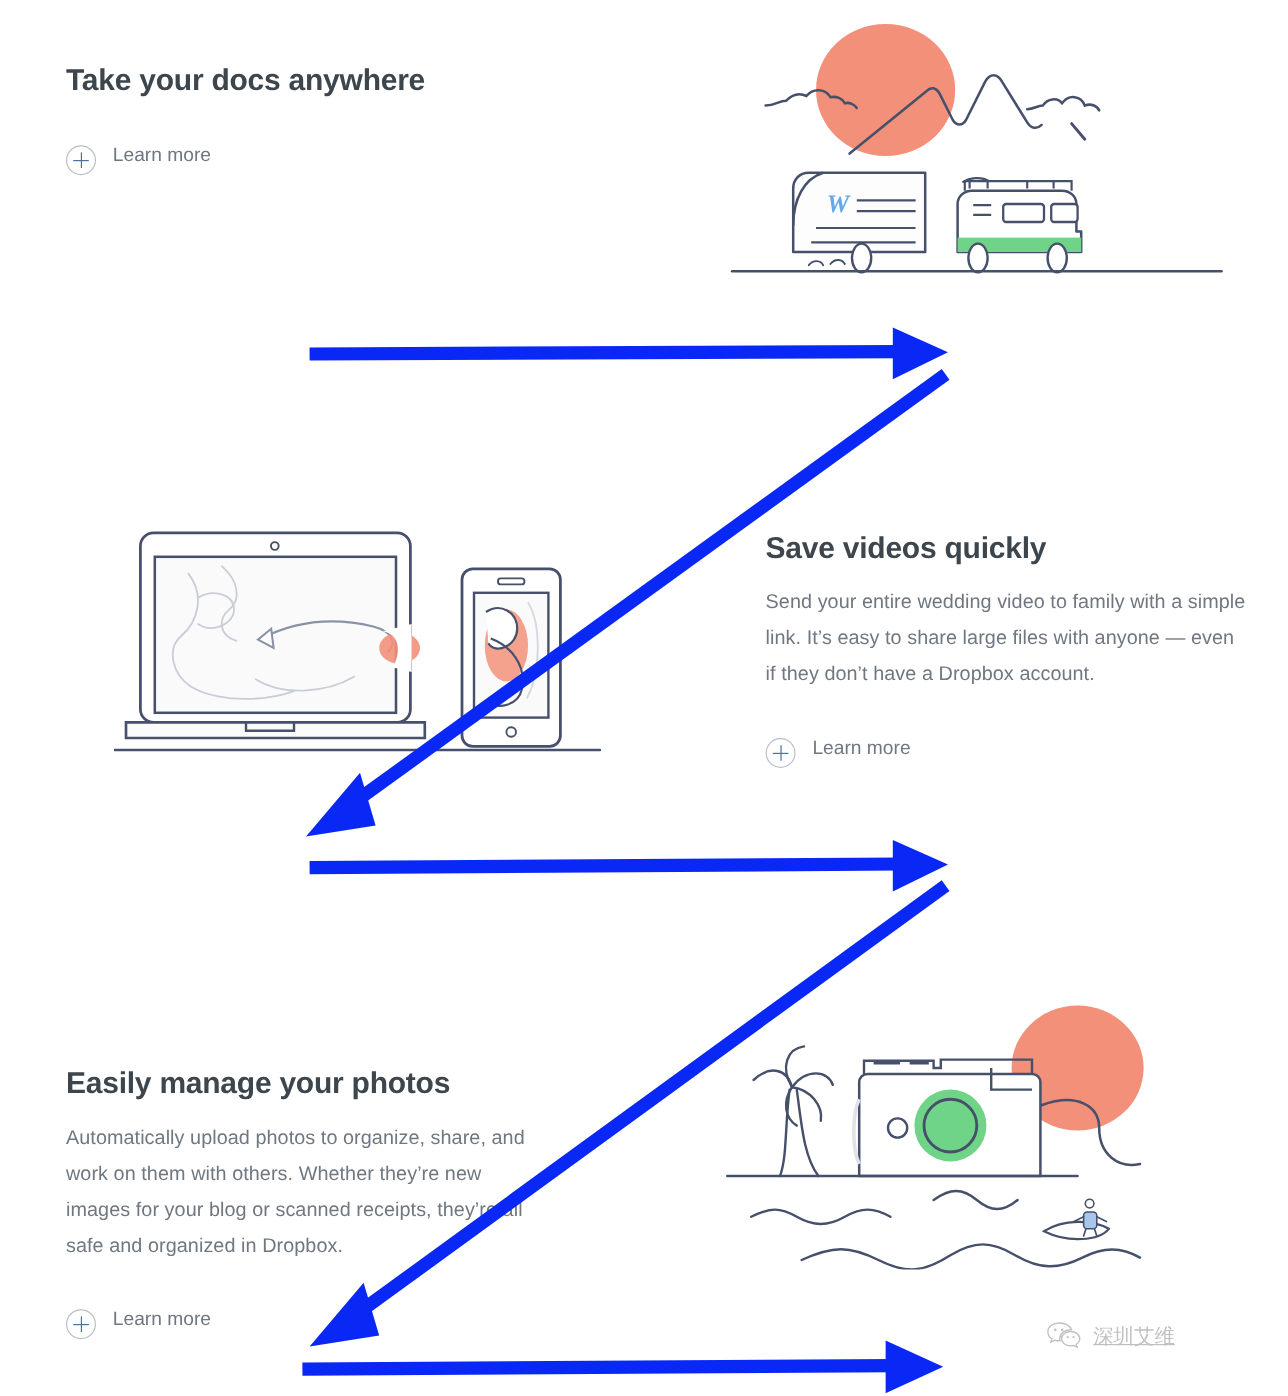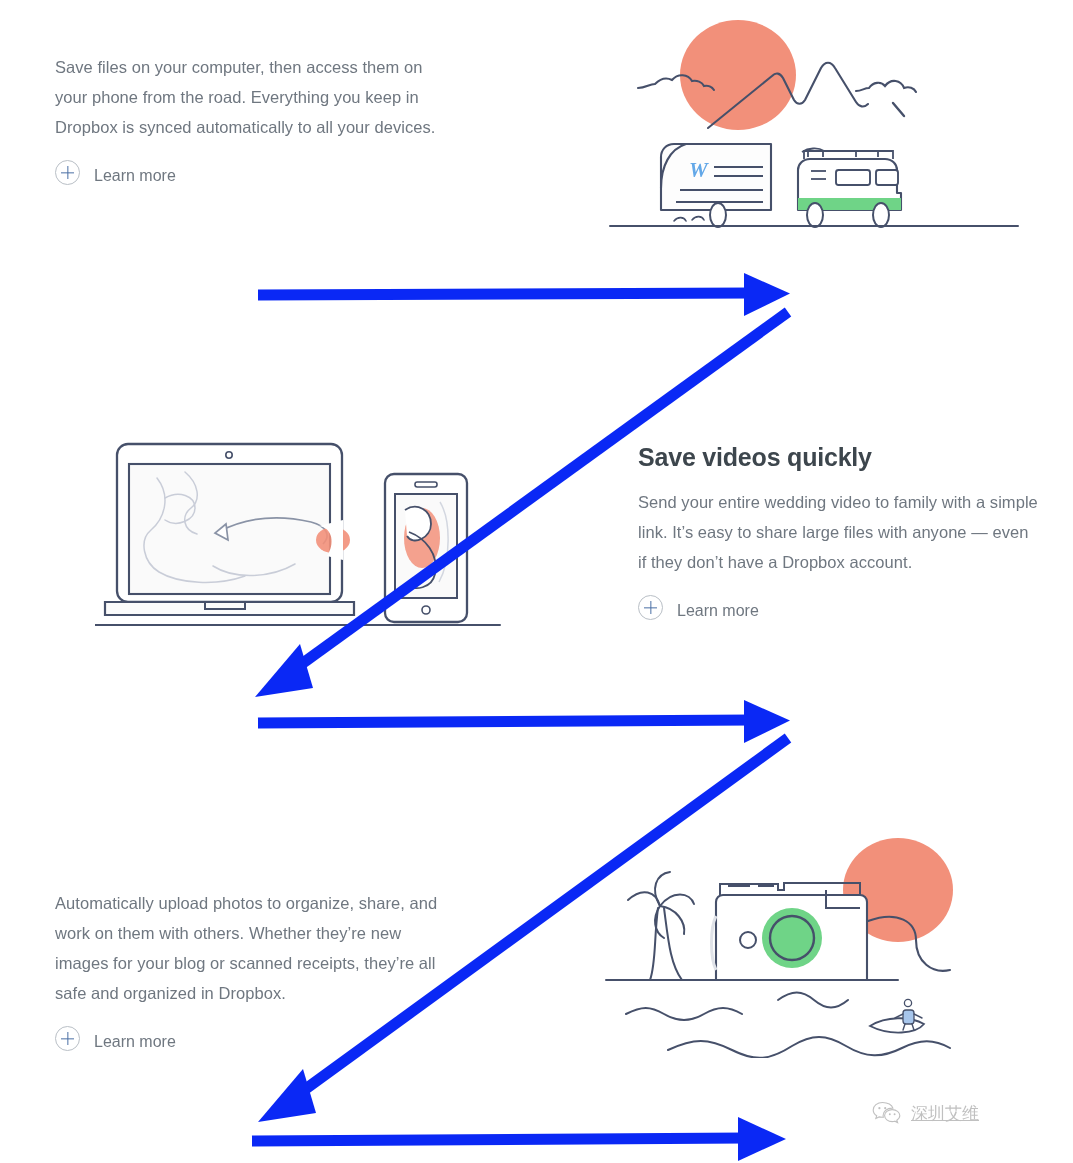--- a/index.html
+++ b/index.html
@@ -36,22 +36,22 @@
   }
   .feature-body {
     margin: 0;
     font-size: 16.5px;
     line-height: 30px;
     color: #6f7780;
     letter-spacing: 0.05px;
   }
   .learn-more {
     display: flex;
-    align-items: flex-end;
-    margin-top: 18px;
+    align-items: flex-start;
+    margin-top: 38px;
     text-decoration: none;
     cursor: pointer;
   }
   .plus-circle {
     width: 23px;
     height: 23px;
     border: 1px solid #b9bfc6;
     border-radius: 50%;
     position: relative;
     flex: 0 0 auto;
@@ -113,21 +113,21 @@
     font-family: "DejaVu Sans", sans-serif;
     text-decoration: underline;
   }
 </style>
 </head>
 <body>
 
 <div id="page">
 
   <div class="text-block" style="left:55px; top:52px;">
-    <p class="feature-body">Save files on your computer, then access them on your phone from the road. Everything you keep in Dropbox is synced automatically to all your devices.</p>
+    <h2 class="feature-title">Take your docs anywhere</h2>
     <a class="learn-more">
       <span class="plus-circle"></span>
       <span class="learn-more-label">Learn more</span>
     </a>
   </div>
 
   <div class="illus" style="left:608px; top:18px;">
     <svg width="420" height="228" viewBox="0 0 420 228" fill="none">
 
       <ellipse cx="130" cy="57" rx="58" ry="55" fill="#f2907a"></ellipse>
@@ -204,20 +204,21 @@
   <div class="text-block" style="left:638px; top:442px;">
     <h2 class="feature-title">Save videos quickly</h2>
     <p class="feature-body">Send your entire wedding video to family with a simple link. It’s easy to share large files with anyone — even if they don’t have a Dropbox account.</p>
     <a class="learn-more">
       <span class="plus-circle"></span>
       <span class="learn-more-label">Learn more</span>
     </a>
   </div>
 
   <div class="text-block" style="left:55px; top:888px;">
+    <h2 class="feature-title">Easily manage your photos</h2>
     <p class="feature-body">Automatically upload photos to organize, share, and work on them with others. Whether they’re new images for your blog or scanned receipts, they’re all safe and organized in Dropbox.</p>
     <a class="learn-more">
       <span class="plus-circle"></span>
       <span class="learn-more-label">Learn more</span>
     </a>
   </div>
 
   <div class="illus" style="left:598px; top:828px;">
     <svg width="430" height="230" viewBox="0 0 430 230" fill="none">
 

